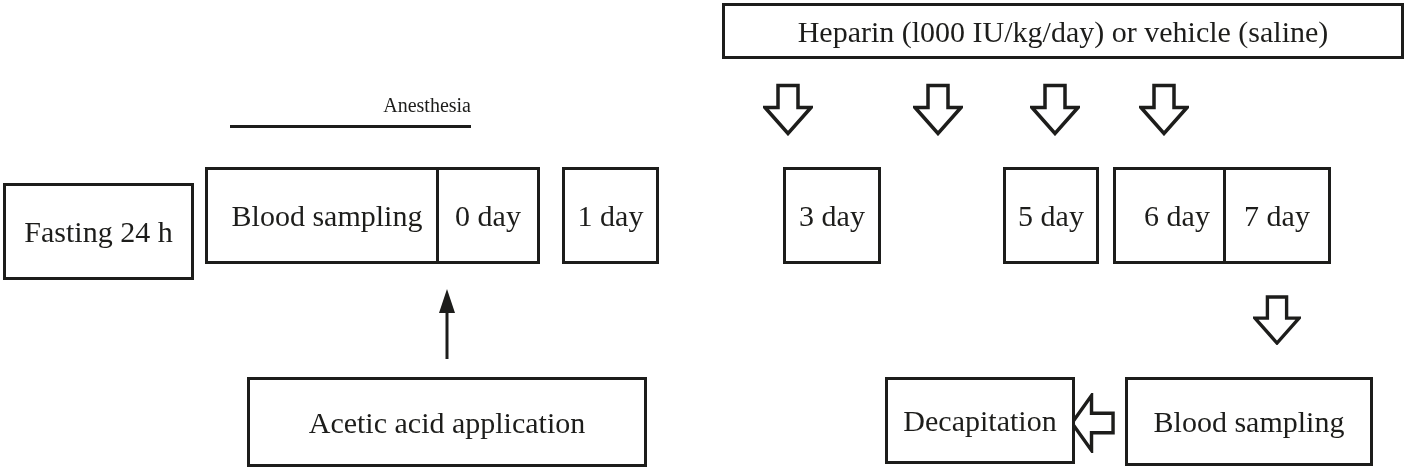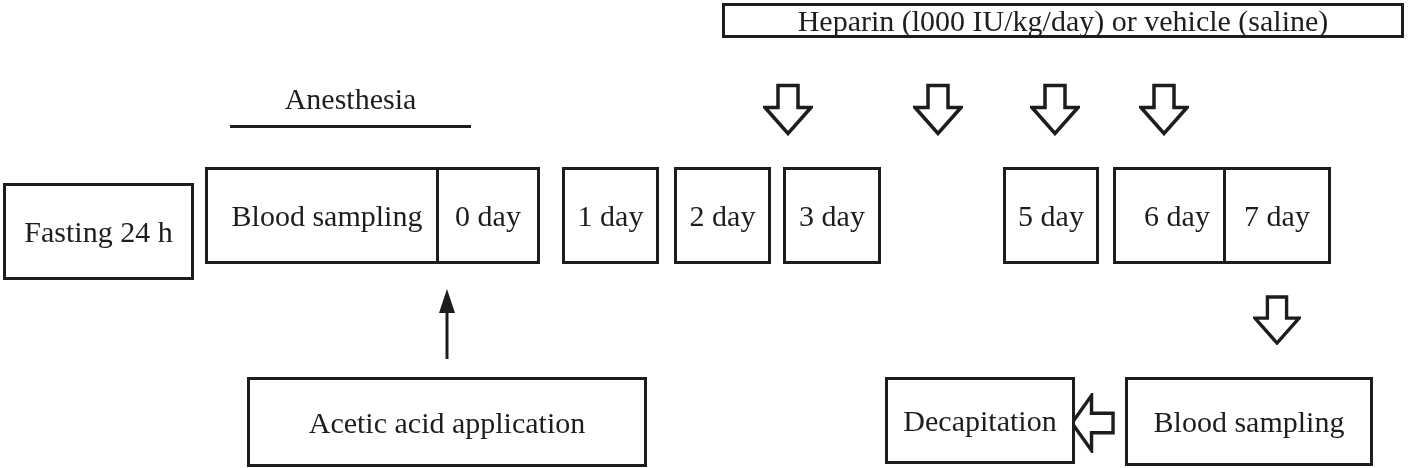--- a/index.html
+++ b/index.html
@@ -21,33 +21,34 @@
     display: flex;
     align-items: center;
     justify-content: center;
     font-size: 30px;
     line-height: 1.1;
     text-align: center;
     white-space: nowrap;
   }
   .label {
     position: absolute;
-    font-size: 30px;
-    text-align: center;
+    font-size: 20px;
+    text-align: right;
     white-space: nowrap;
+    margin-top: 12px;
   }
   .arrow { position: absolute; }
   .arrow svg { display: block; }
   .hline {
     position: absolute;
     background: var(--ink);
   }
 
   
-  #heparin-box   { left: 722px; top: 3px;   width: 682px; height: 35px; }
+  #heparin-box   { left: 722px; top: 3px;   width: 682px; height: 56px; }
 
   
   #anesthesia-label     { left: 230px; top: 82px;  width: 241px; height: 38px; }
   #anesthesia-underline { left: 230px; top: 125px; width: 241px; height: 3px; }
 
   
   .trow { top: 167px; height: 97px; }
   #tbox-0 { left: 3px;    width: 191px; margin-top: 16px; }
   #tbox-1 { left: 205px;  width: 244px; }
   #tbox-2 { left: 436px;  width: 104px; }
@@ -101,21 +102,20 @@
   <div class="arrow" id="inj-arrow-3">
     <svg width="50" height="53" viewBox="0 0 50 52">
       <polygon points="15,2 35,2 35,24 48,24 25,50 2,24 15,24" fill="#ffffff" stroke="#1d1d1b" stroke-width="3.5" stroke-linejoin="miter"></polygon>
     </svg>
   </div>
 
   <div class="box trow" id="tbox-0">Fasting 24 h</div>
   <div class="box trow" id="tbox-1">Blood sampling</div>
   <div class="box trow" id="tbox-2">0 day</div>
   <div class="box trow" id="tbox-3">1 day</div>
-  <div class="box trow" id="tbox-4">2 day</div>
   <div class="box trow" id="tbox-5">3 day</div>
   <div class="box trow" id="tbox-7">5 day</div>
   <div class="box trow" id="tbox-8">6 day</div>
   <div class="box trow" id="tbox-9">7 day</div>
 
   <div class="arrow" id="acetic-up-arrow">
     <svg width="20" height="71" viewBox="0 0 20 71">
       <line x1="10" y1="16" x2="10" y2="70" stroke="#1d1d1b" stroke-width="3"></line>
       <polygon points="10,0 18,24 2,24" fill="#1d1d1b"></polygon>
     </svg>

